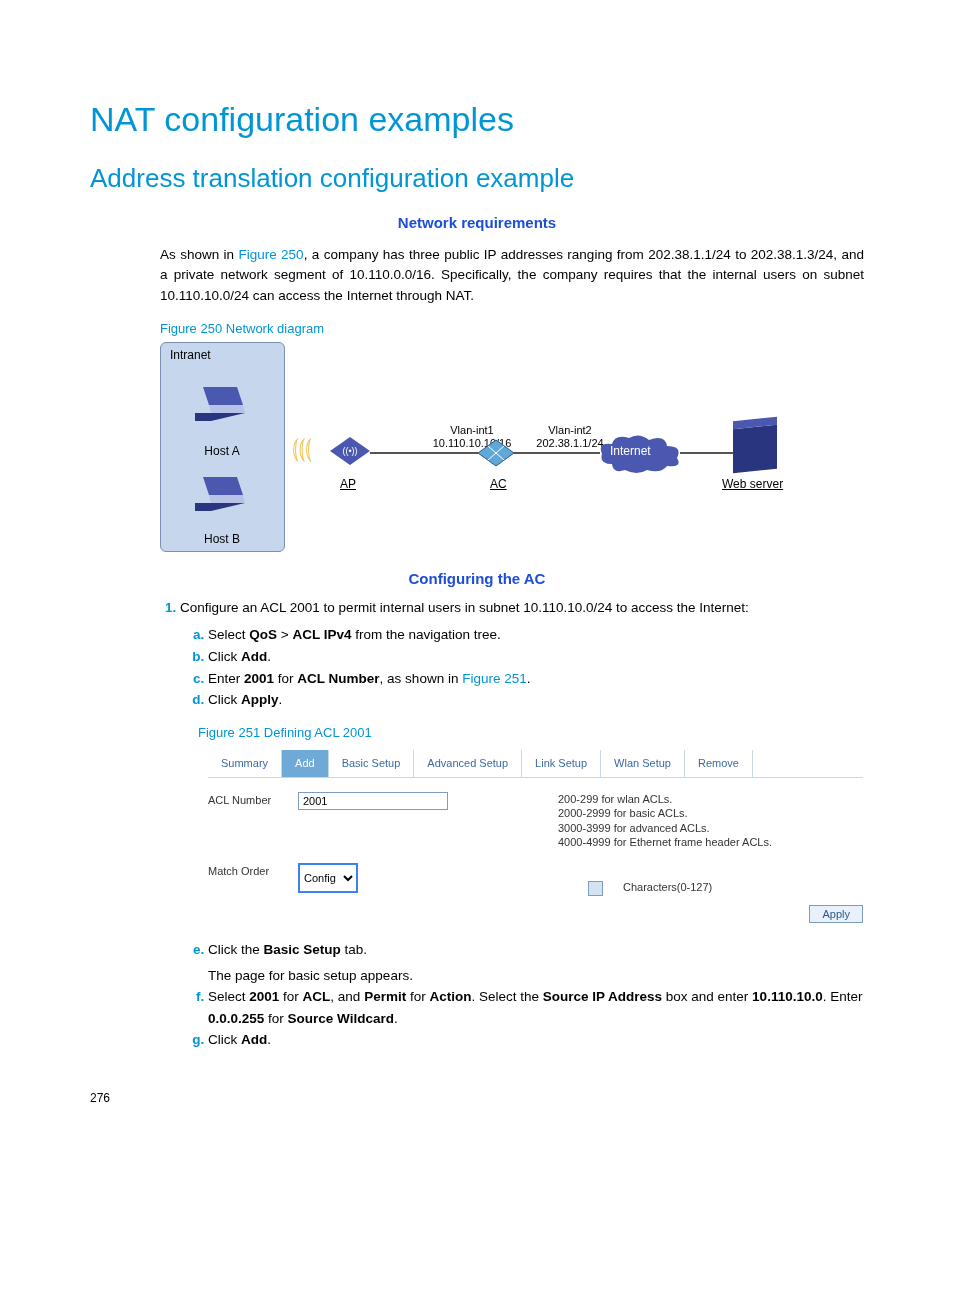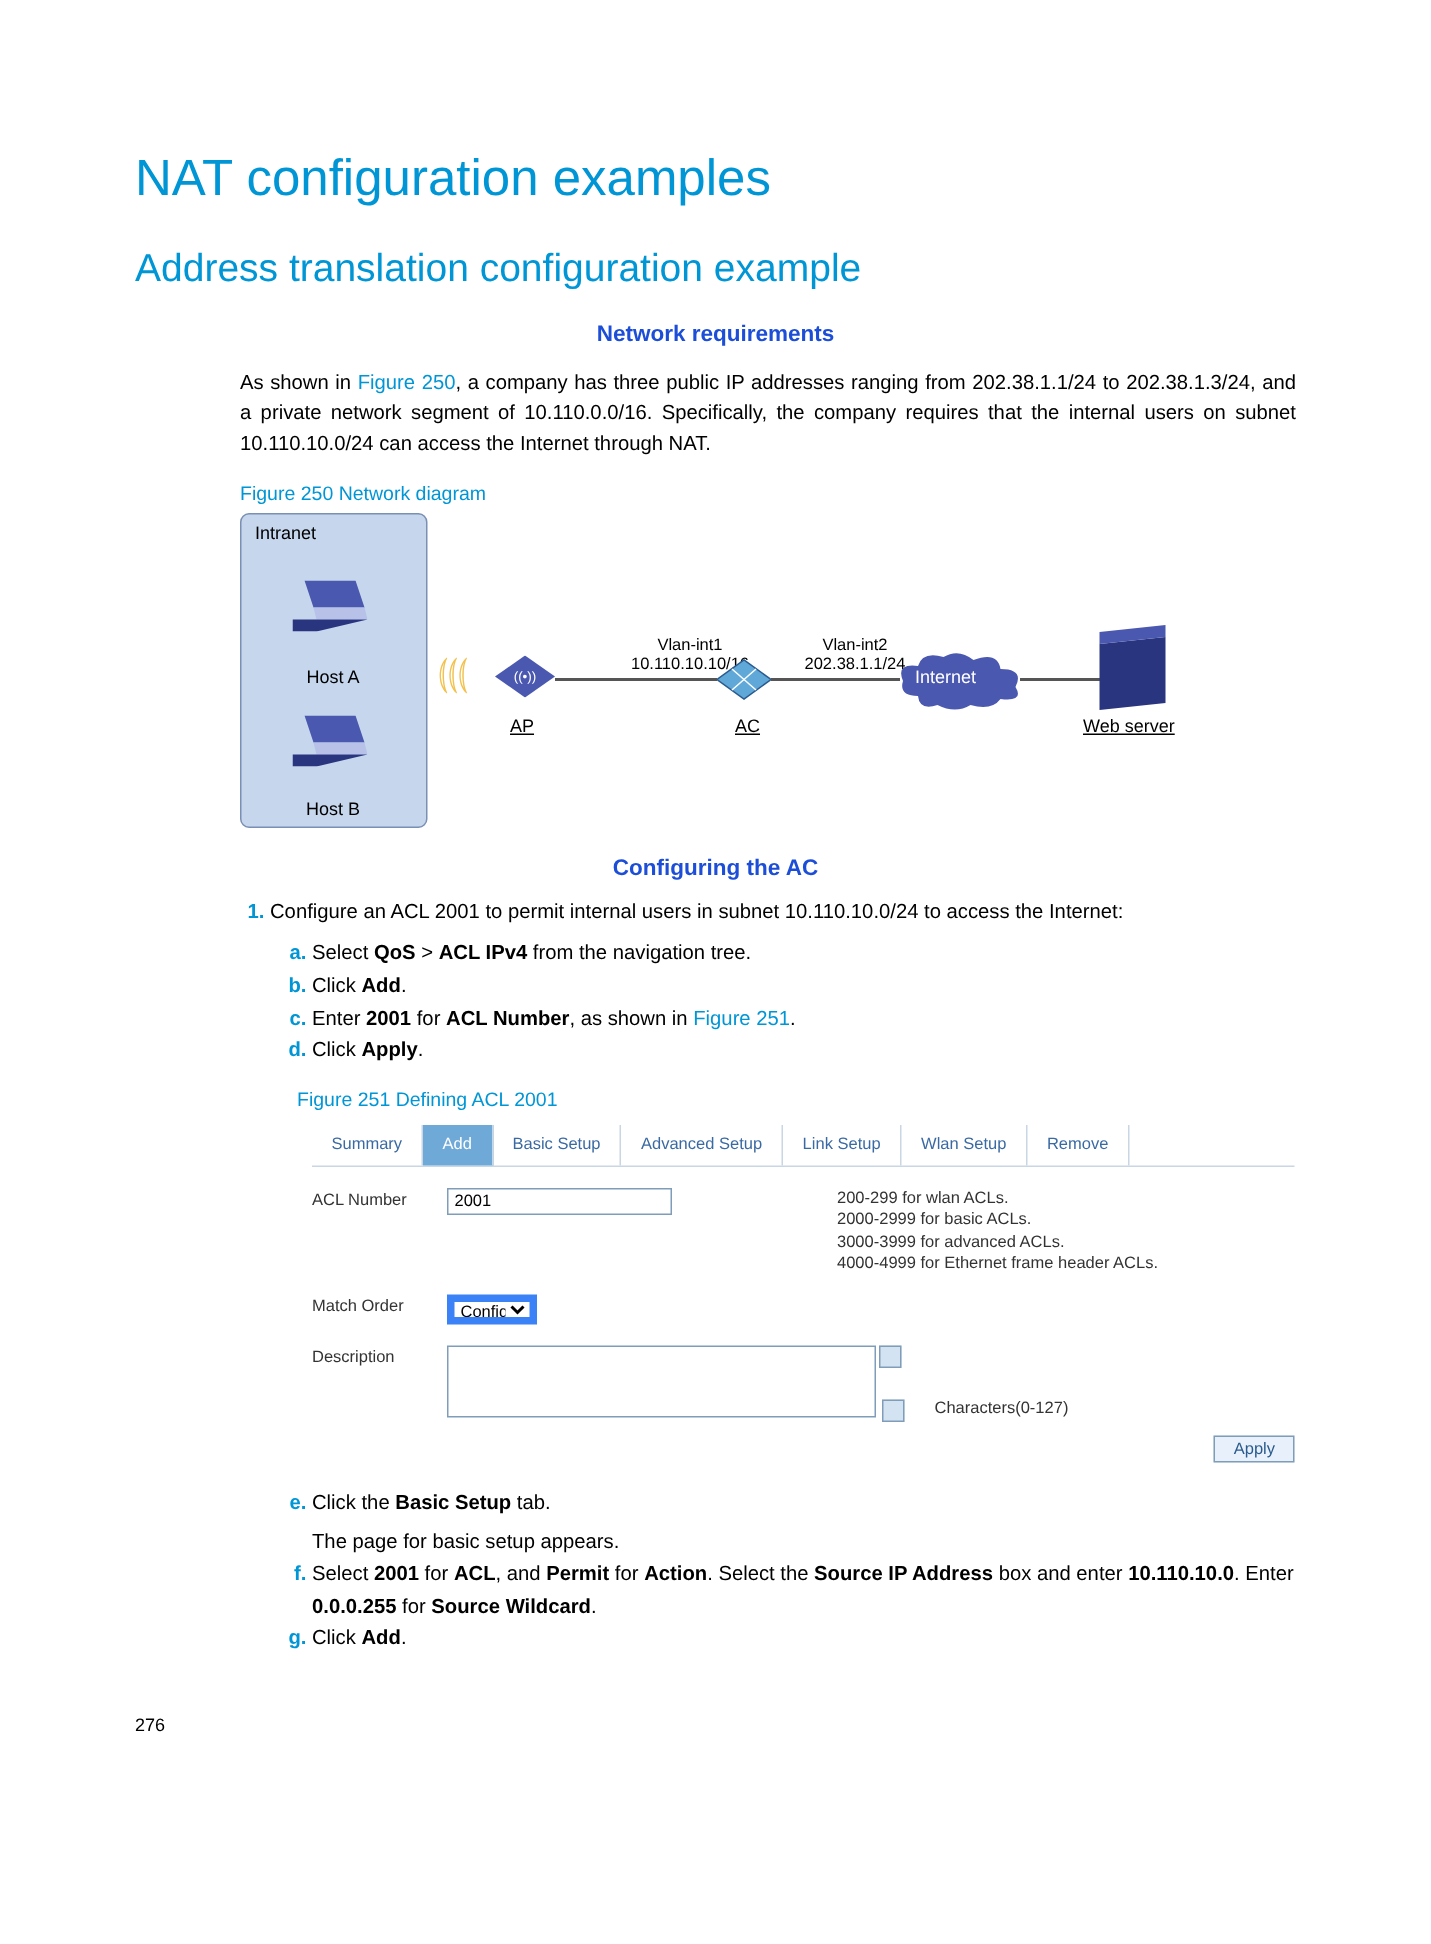--- a/index.html
+++ b/index.html
@@ -192,22 +192,22 @@
   }
   .form-label { width: 90px; }
   .txt-input {
     border: 1px solid #7f9db9;
     height: 18px;
     padding: 0 4px;
     font-size: 11px;
     box-sizing: border-box;
   }
   .sel-input {
-    border: 5px solid #3b82f6;
-    height: 20px;
+    border: 2px solid #3b82f6;
+    height: 30px;
     font-size: 11px;
     background:#fff;
   }
   .desc-area {
     border: 1px solid #7f9db9;
     width: 280px; height: 42px;
     resize: none;
     font-size: 11px;
   }
   .hints {
@@ -283,21 +283,21 @@
     <div class="ap-dev">
       <svg viewBox="0 0 40 28">
           <polygon points="0,14 20,0 40,14 20,28" fill="#4a58b0"></polygon>
           <text x="20" y="17" text-anchor="middle" fill="#fff" font-size="9">((•))</text>
         </svg>
     </div>
     <div class="dev-label" style="left:180px; top:135px;">AP</div>
 
     <div class="conn-line" style="left:210px; width:108px;"></div>
 
-    <div class="if-label" style="left:260px; top:82px; width:80px;">
+    <div class="if-label" style="left:272px; top:82px; width:80px;">
       <span>Vlan-int1</span><br>
       <span>10.110.10.10/16</span>
     </div>
 
     <div class="router-dev">
       <svg viewBox="0 0 36 30">
           <polygon points="0,15 18,2 36,15 18,28" fill="#5fa8d8"></polygon>
           <polygon points="0,15 18,2 36,15 18,28" fill="none" stroke="#2a5a8e"></polygon>
           <line x1="10" y1="8" x2="26" y2="22" stroke="#fff" stroke-width="1"></line>
           <line x1="10" y1="22" x2="26" y2="8" stroke="#fff" stroke-width="1"></line>
@@ -361,25 +361,20 @@
           </div>
         </div>
 
         <div class="form-row">
           <span class="form-label">Match Order</span>
           <select class="sel-input" style="width:60px;">
             <option>Config</option>
           </select>
         </div>
 
-        <div class="form-row">
-          <span class="form-label">Description</span>
-          <textarea class="desc-area" style=""></textarea>
-          <span class="mini-btn" style="margin-left:2px; align-self:flex-start;"></span>
-        </div>
         <div class="chars-row">
           <span class="mini-btn"></span>
           <span>Characters(0-127)</span>
         </div>
 
         <button class="apply-btn">Apply</button>
         <div style="clear:both;"></div>
       </div>
 
       <ol class="sub" start="5" style="margin-top:16px;">

